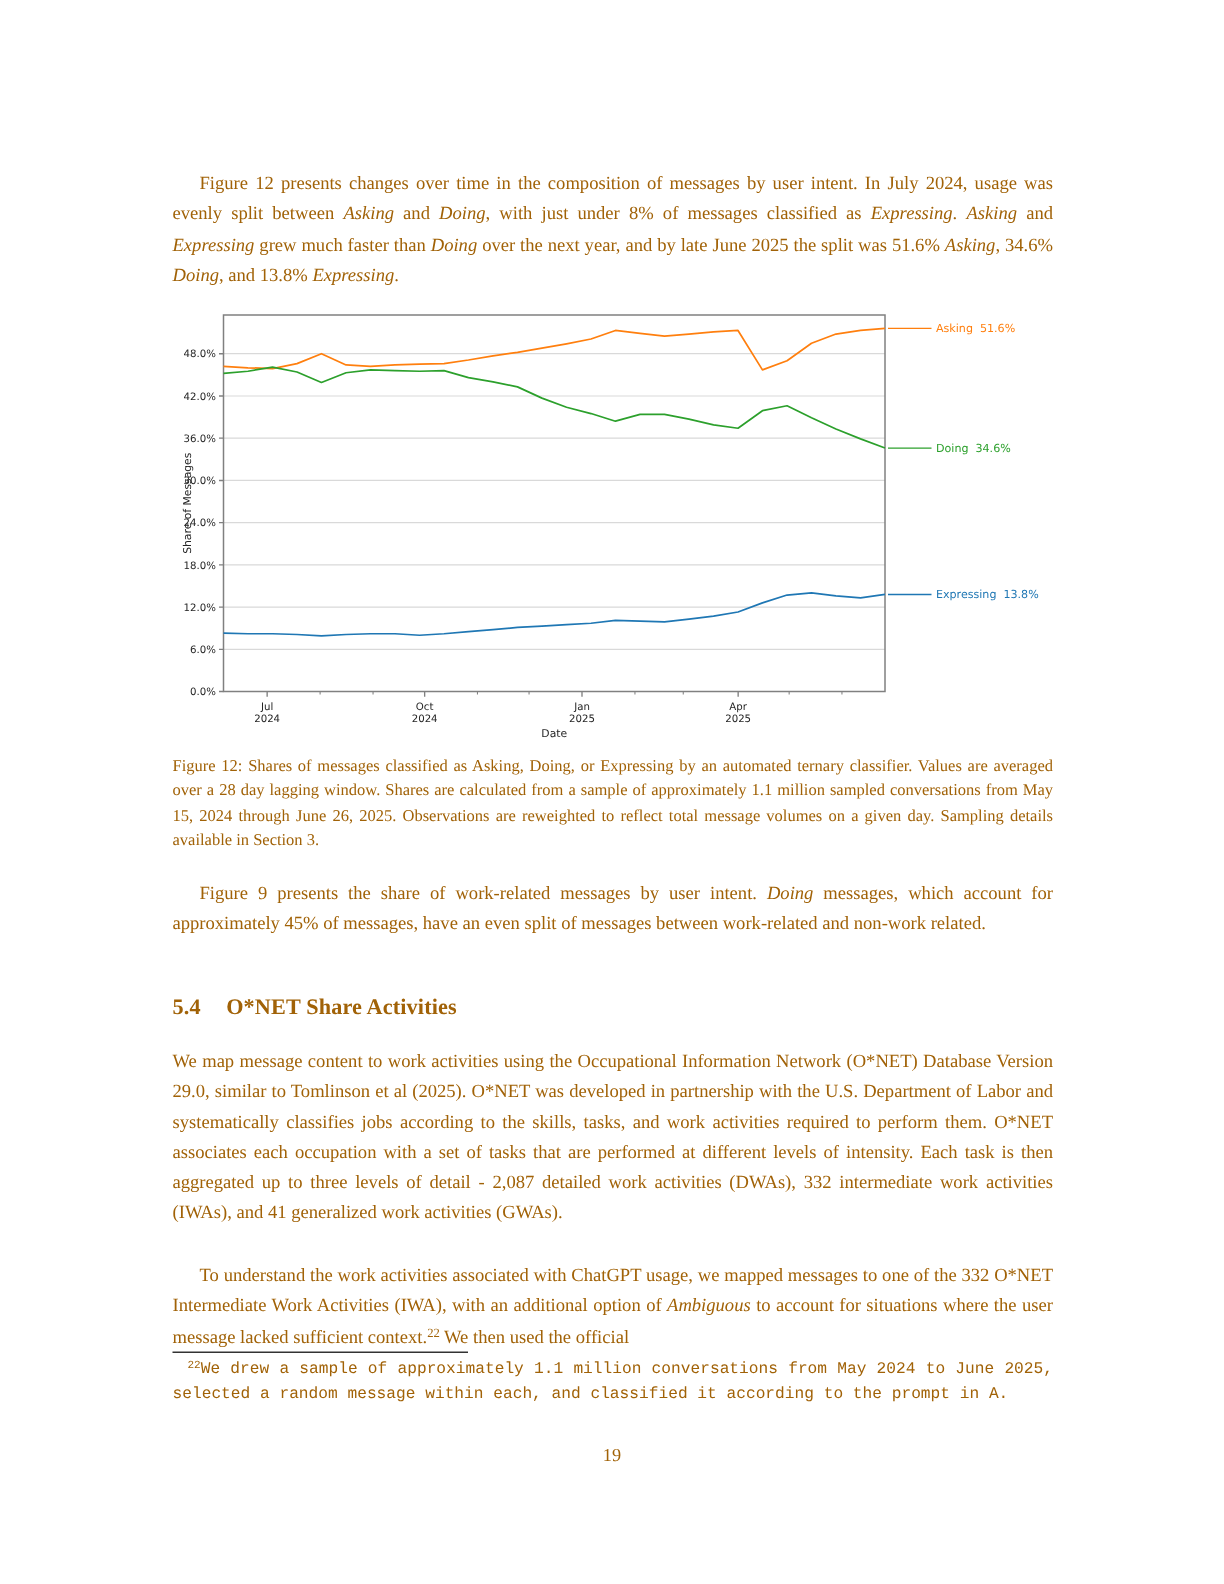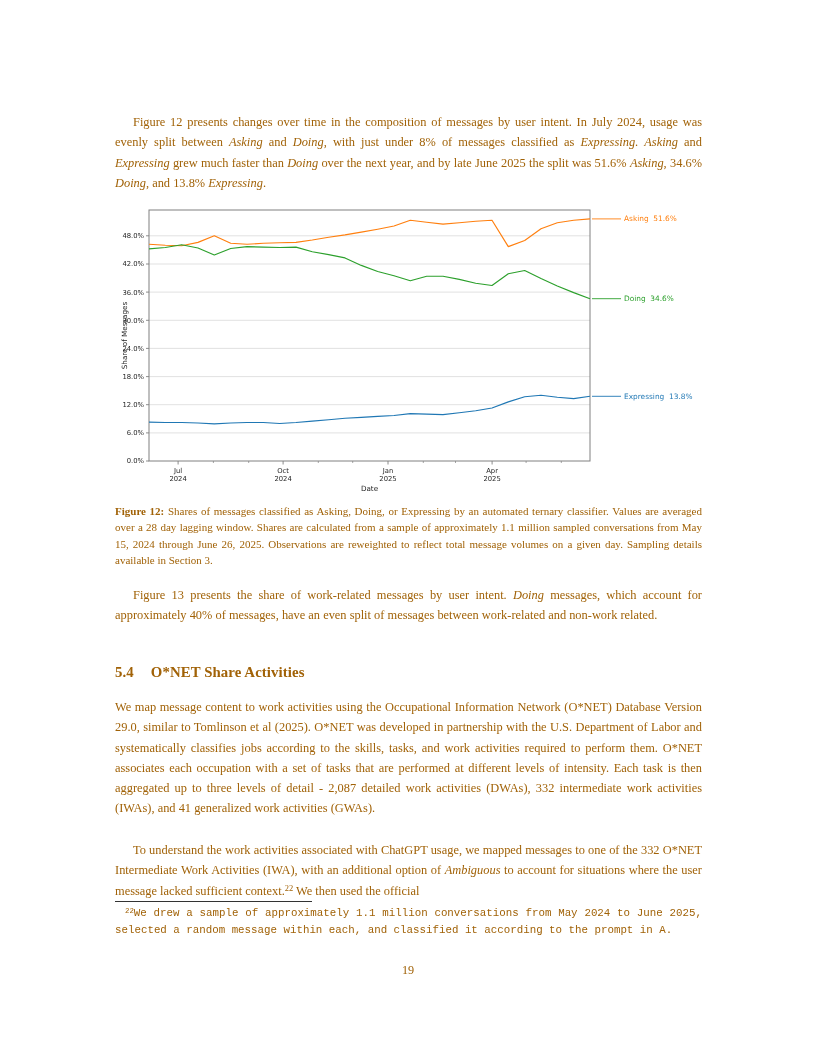--- a/index.html
+++ b/index.html
@@ -16,21 +16,21 @@
     position: absolute;
     left: 115px;
     width: 587px;
     margin: 0;
     font-size: 12.4px;
     line-height: 20.3px;
     text-align: justify;
   }
   .indent { text-indent: 18px; }
   .it { font-style: italic; }
-  .bd { font-weight: bold; }
+  .bd { font-weight: normal; }
   sup {
     font-size: 68%;
     vertical-align: baseline;
     position: relative;
     top: -0.45em;
     line-height: 0;
   }
   .figure-chart {
     position: absolute;
     left: 115px;
@@ -149,21 +149,21 @@
         <polyline points="34.0,48.9 50.3,47.5 66.7,44.7 83.0,48.0 99.3,55.0 115.7,48.5 132.0,46.6 148.3,47.1 164.7,47.5 181.0,47.1 197.3,51.8 213.7,54.6 230.0,57.9 246.3,65.4 262.7,71.5 279.0,75.7 295.3,80.8 311.7,76.2 328.0,76.2 344.3,79.4 360.7,83.2 377.0,85.5 393.3,73.8 409.7,70.5 426.0,78.5 442.3,86.0 458.7,92.6 475.0,98.7" fill="none" stroke="#2ca02c" stroke-width="1.15" stroke-linejoin="round"></polyline>
         <line x1="477" y1="98.7" x2="506" y2="98.7" stroke="#2ca02c" stroke-width="0.9"></line>
         <text x="509" y="101.1" font-size="7.4" fill="#2ca02c" xml:space="preserve">Doing  34.6%</text>
         <polyline points="34.0,222.1 50.3,222.5 66.7,222.5 83.0,223.0 99.3,223.9 115.7,223.0 132.0,222.5 148.3,222.5 164.7,223.5 181.0,222.5 197.3,221.1 213.7,219.7 230.0,218.3 246.3,217.4 262.7,216.4 279.0,215.5 295.3,213.6 311.7,214.1 328.0,214.6 344.3,212.7 360.7,210.8 377.0,208.0 393.3,201.9 409.7,196.7 426.0,195.3 442.3,197.2 458.7,198.6 475.0,196.3" fill="none" stroke="#1f77b4" stroke-width="1.15" stroke-linejoin="round"></polyline>
         <line x1="477" y1="196.3" x2="506" y2="196.3" stroke="#1f77b4" stroke-width="0.9"></line>
         <text x="509" y="198.7" font-size="7.4" fill="#1f77b4" xml:space="preserve">Expressing  13.8%</text>
       </svg></div>
 
   <p class="caption"><span class="bd">Figure 12:</span><span> Shares of messages classified as Asking, Doing, or Expressing by an automated ternary classifier. Values are averaged over a 28 day lagging window. Shares are calculated from a sample of approximately 1.1 million sampled conversations from May 15, 2024 through June 26, 2025. Observations are reweighted to reflect total message volumes on a given day. Sampling details available in Section 3.</span></p>
 
-  <p class="body-text indent" style="top:585px"><span>Figure 13 presents the share of work-related messages by user intent. </span><span class="it">Doing</span><span> messages, which account for approximately 40% of messages, have an even split of messages between work-related and non-work related.</span></p>
+  <p class="body-text indent" style="top:585px"><span>Figure 9 presents the share of work-related messages by user intent. </span><span class="it">Doing</span><span> messages, which account for approximately 45% of messages, have an even split of messages between work-related and non-work related.</span></p>
 
   <h2 class="section-heading">
     <span class="sec-num">5.4</span><span>O*NET Share Activities</span>
   </h2>
 
   <p class="body-text" style="top:697px"><span>We map message content to work activities using the Occupational Information Network (O*NET) Database Version 29.0, similar to Tomlinson et al (2025). O*NET was developed in partnership with the U.S. Department of Labor and systematically classifies jobs according to the skills, tasks, and work activities required to perform them. O*NET associates each occupation with a set of tasks that are performed at different levels of intensity. Each task is then aggregated up to three levels of detail - 2,087 detailed work activities (DWAs), 332 intermediate work activities (IWAs), and 41 generalized work activities (GWAs).</span></p>
 
   <p class="body-text indent" style="top:840px"><span>To understand the work activities associated with ChatGPT usage, we mapped messages to one of the 332 O*NET Intermediate Work Activities (IWA), with an additional option of </span><span class="it">Ambiguous</span><span> to account for situations where the user message lacked sufficient context.</span><sup>22</sup><span> We then used the official</span></p>
 
   <div class="footnote-rule"></div>

